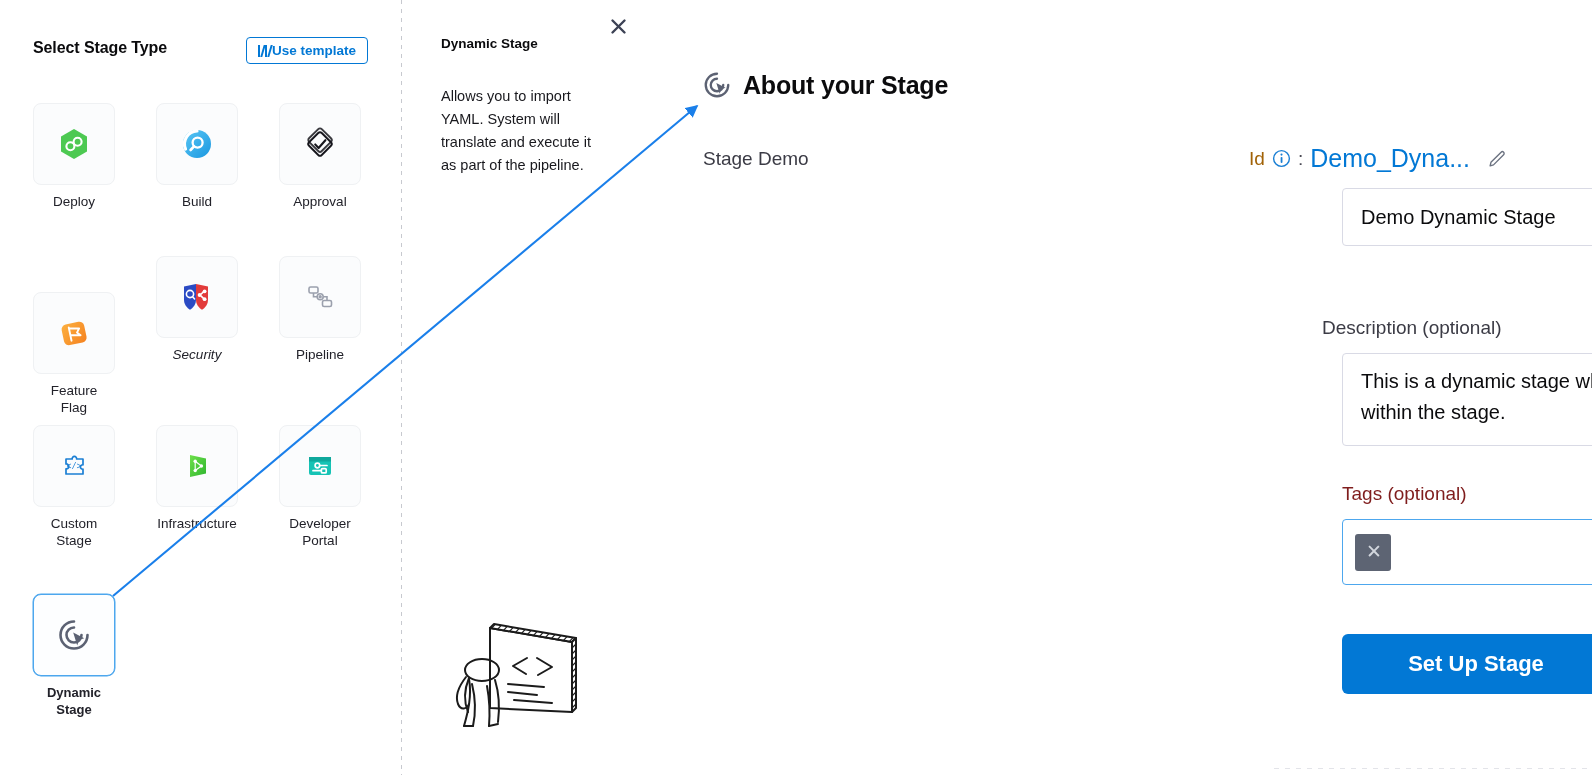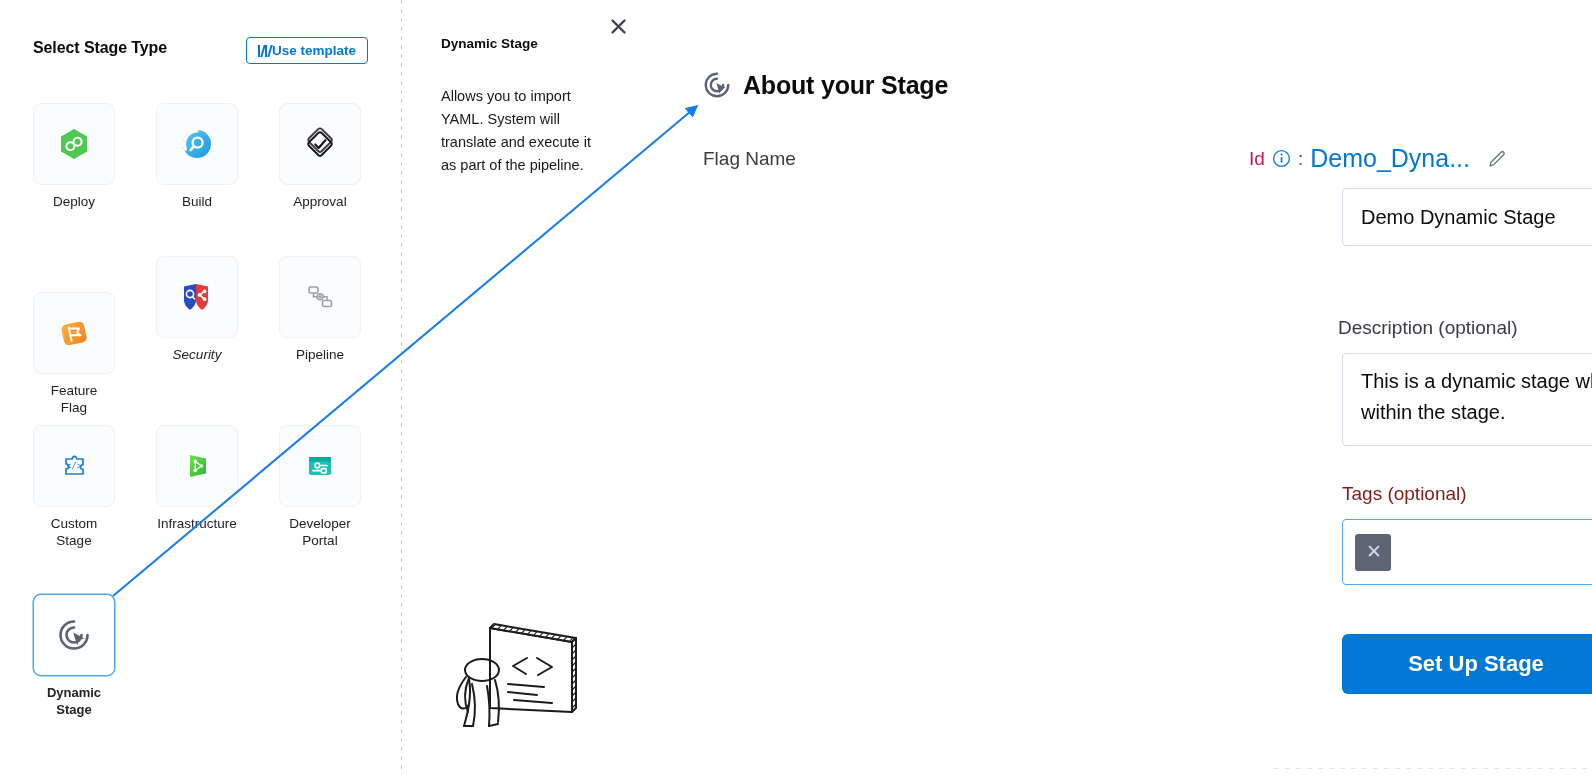--- a/index.html
+++ b/index.html
@@ -90,35 +90,35 @@
     display: flex; align-items: center; gap: 11px; text-align: center;
   }
   #about-title { font-size: 25px; font-weight: bold; color: #0b0b0d; letter-spacing: -0.2px; }
 
   #stagename-row {
     position: absolute; left: 63px; top: 144px; width: 805px;
     display: flex; align-items: center; justify-content: space-between;
   }
   #stagename-label { font-size: 19px; color: #3b3b45; }
   #id-block { display: flex; align-items: center; gap: 7px; }
-  #id-text { font-size: 19px; color: #be185d; }
+  #id-text { font-size: 19px; color: #a16207; }
   #id-colon { font-size: 19px; color: #4a4a55; }
   #id-value { font-size: 25px; color: #0278d5; }
   #edit-pencil { margin-left: 9px; cursor: pointer; display: flex; }
 
   .field-input {
     position: absolute; left: 702px; width: 806px;
     background: #fff; border: 1px solid #d9dae5; border-radius: 4px;
     color: #0b0b0d; font-family: "Liberation Sans", sans-serif;
   }
   #stage-name-input {
     top: 188px; height: 58px; font-size: 20px;
     padding: 0 18px; line-height: 56px;
   }
-  #desc-label { position: absolute; left: 698px; top: 317px; font-size: 19px; color: #3b3b45; }
+  #desc-label { position: absolute; left: 682px; top: 317px; font-size: 19px; color: #3b3b45; }
   #desc-textarea {
     top: 353px; height: 93px; font-size: 20px; line-height: 31px;
     padding: 12px 18px; resize: none; overflow: hidden; white-space: pre-wrap;
   }
   #tags-label { position: absolute; left: 702px; top: 483px; font-size: 19px; color: #7f1d1d; }
   #tags-box {
     position: absolute; left: 702px; top: 519px; width: 806px; height: 66px;
     background: #fff; border: 1.6px solid #4da7ee; border-radius: 4px;
     display: flex; align-items: center; padding: 0 12px; gap: 8px;
   }
@@ -407,21 +407,21 @@
     <div id="about-row">
       <svg width="30" height="30" viewBox="0 0 36 36">
         <path d="M18 4.5 a13.5 13.5 0 1 0 13.5 13.5" fill="none" stroke="#5c6273" stroke-width="2.8" stroke-linecap="round"></path>
         <path d="M18 10.5 a7.5 7.5 0 1 0 7.5 7.5" fill="none" stroke="#5c6273" stroke-width="2.8" stroke-linecap="round"></path>
         <path d="M17.2 15.6 L28.2 21.2 L23.0 23.0 L21.2 28.6 Z" fill="#5c6273"></path>
       </svg>
       <span id="about-title">About your Stage</span>
     </div>
 
     <div id="stagename-row">
-      <span id="stagename-label">Flag Name</span>
+      <span id="stagename-label">Stage Demo</span>
       <span id="id-block">
         <span id="id-text">Id</span>
         <svg width="19" height="19" viewBox="0 0 20 20">
           <circle cx="10" cy="10" r="8.3" fill="none" stroke="#1a7fd4" stroke-width="1.5"></circle>
           <circle cx="10" cy="5.9" r="1.1" fill="#1a7fd4"></circle>
           <rect x="9.1" y="8.4" width="1.9" height="6.3" rx="0.9" fill="#1a7fd4"></rect>
         </svg>
         <span id="id-colon">:</span>
         <span id="id-value">Demo_Dyna...</span>
         <span id="edit-pencil">

